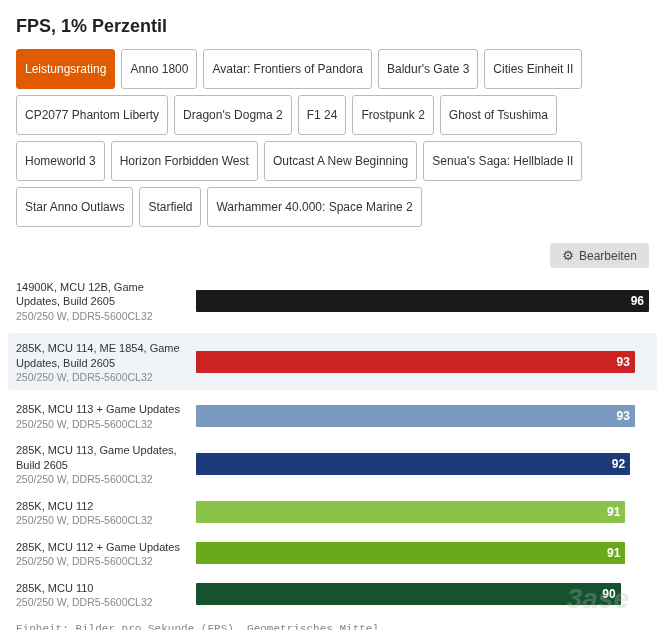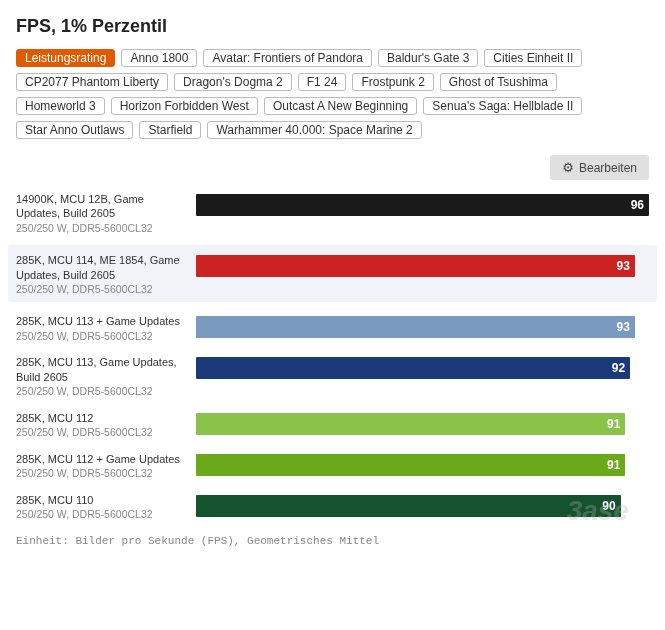--- a/index.html
+++ b/index.html
@@ -19,21 +19,21 @@
     }
     .tags {
       display: flex;
       flex-wrap: wrap;
       gap: 6px;
       margin-bottom: 16px;
     }
     .tag {
       border: 1px solid #bbb;
       border-radius: 3px;
-      padding: 1px 8px;
+      padding: 12px 8px;
       font-size: 12px;
       cursor: pointer;
       background: #fff;
       color: #333;
     }
     .tag.active {
       background: #e05a00;
       color: #fff;
       border-color: #e05a00;
     }
@@ -55,21 +55,21 @@
       gap: 5px;
     }
     .gear-icon {
       font-size: 13px;
     }
     .chart-area {
       width: 100%;
     }
     .chart-row {
       display: flex;
-      align-items: flex-start;
+      align-items: center;
       margin-bottom: 10px;
     }
     .chart-row.highlighted {
       background: #f0f4f8;
       margin-left: -8px;
       margin-right: -8px;
       padding: 6px 8px;
       border-radius: 2px;
     }
     .row-label {

